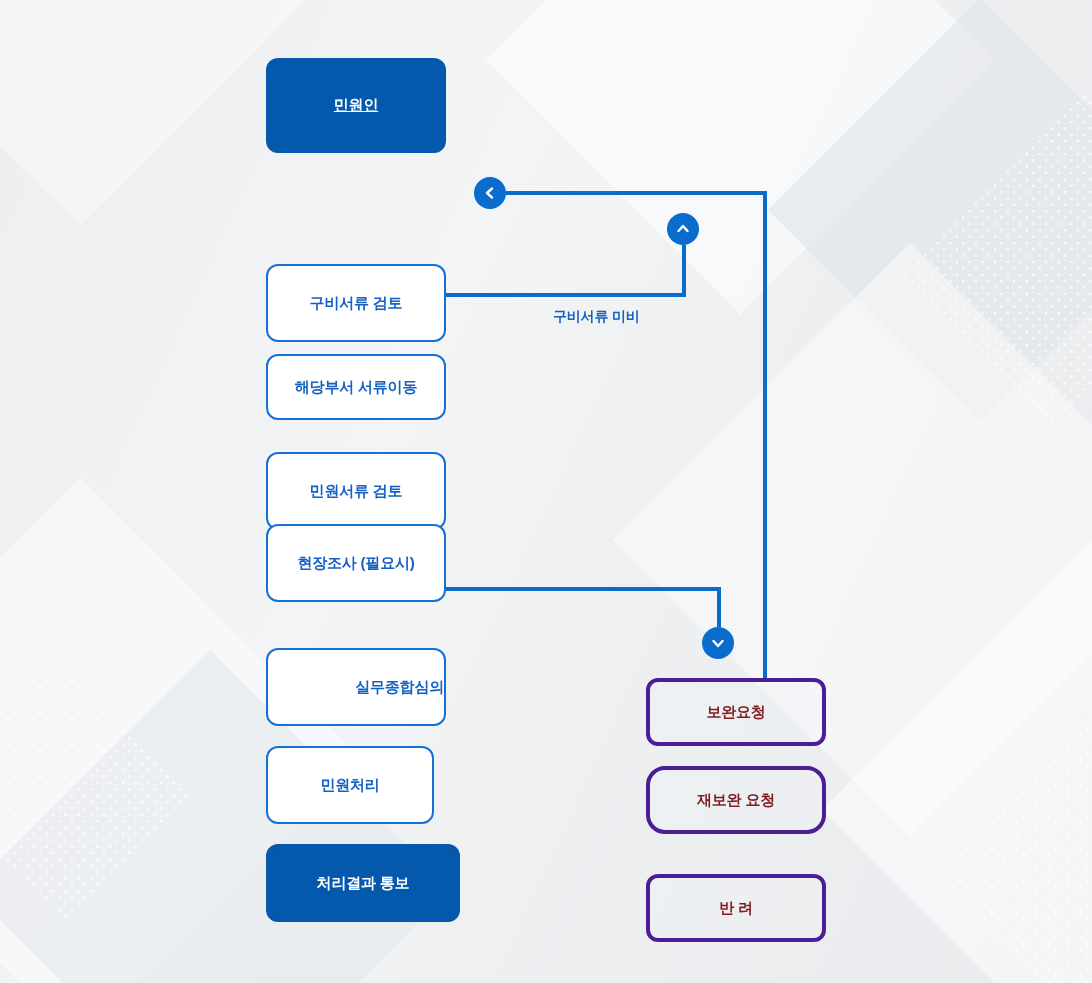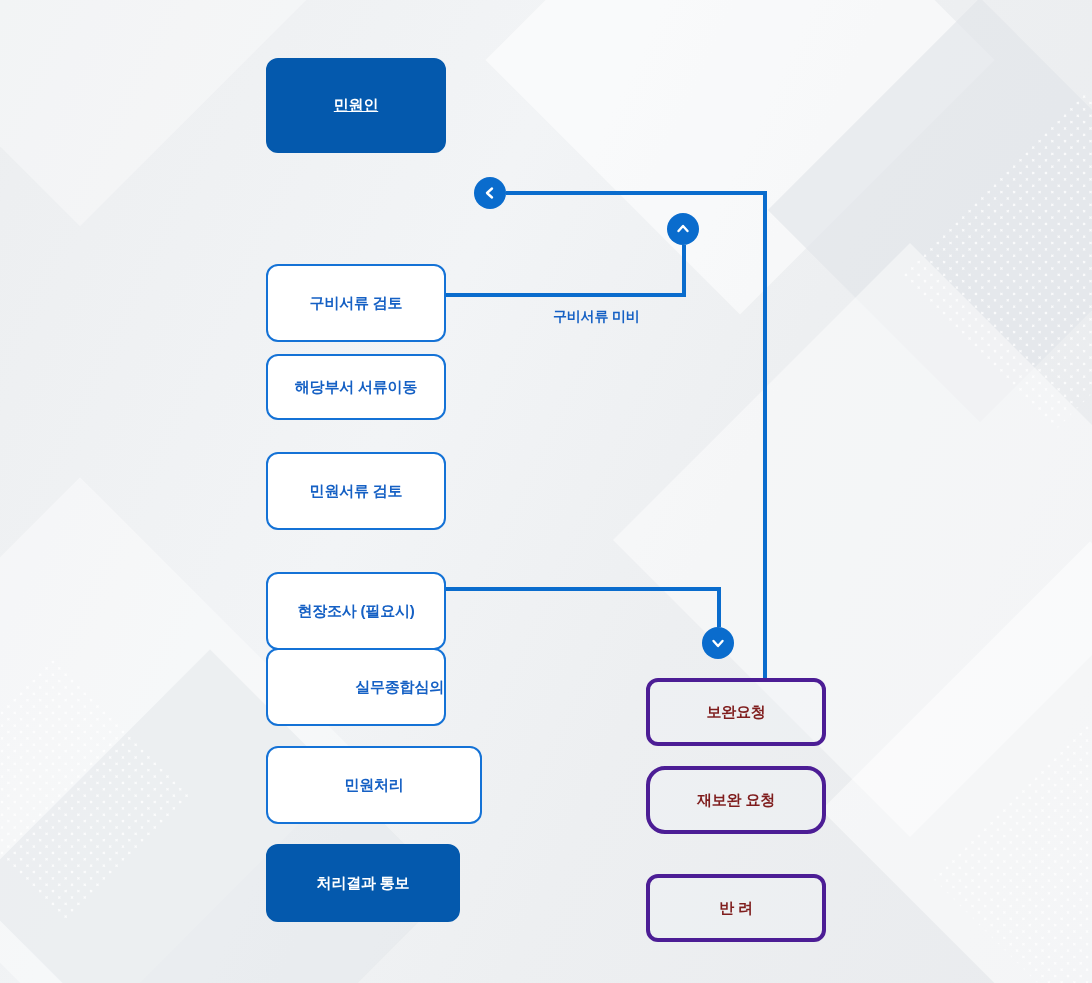--- a/index.html
+++ b/index.html
@@ -138,29 +138,29 @@
   </div>
 
   <div class="node outline" style="left:266px;top:354px;width:180px;height:66px;">
     <span>해당부서 서류이동</span>
   </div>
 
   <div class="node outline" style="left:266px;top:452px;width:180px;height:78px;">
     <span>민원서류 검토</span>
   </div>
 
-  <div class="node outline" style="left:266px;top:572px;width:180px;height:78px;">
+  <div class="node outline" style="left:266px;top:524px;width:180px;height:78px;">
     <span>현장조사 (필요시)</span>
   </div>
 
   <div class="node outline" style="left:266px;top:648px;width:180px;height:78px;justify-content:flex-end;">
     <span>실무종합심의</span>
   </div>
 
-  <div class="node outline" style="left:266px;top:746px;width:216px;height:78px;">
+  <div class="node outline" style="left:266px;top:746px;width:168px;height:78px;">
     <span>민원처리</span>
   </div>
 
   <div class="node primary" style="left:266px;top:844px;width:194px;height:78px;">
     <span>처리결과 통보</span>
   </div>
 
   <div class="node ghost" style="left:646px;top:678px;width:180px;height:68px;">
     <span>보완요청</span>
   </div>

